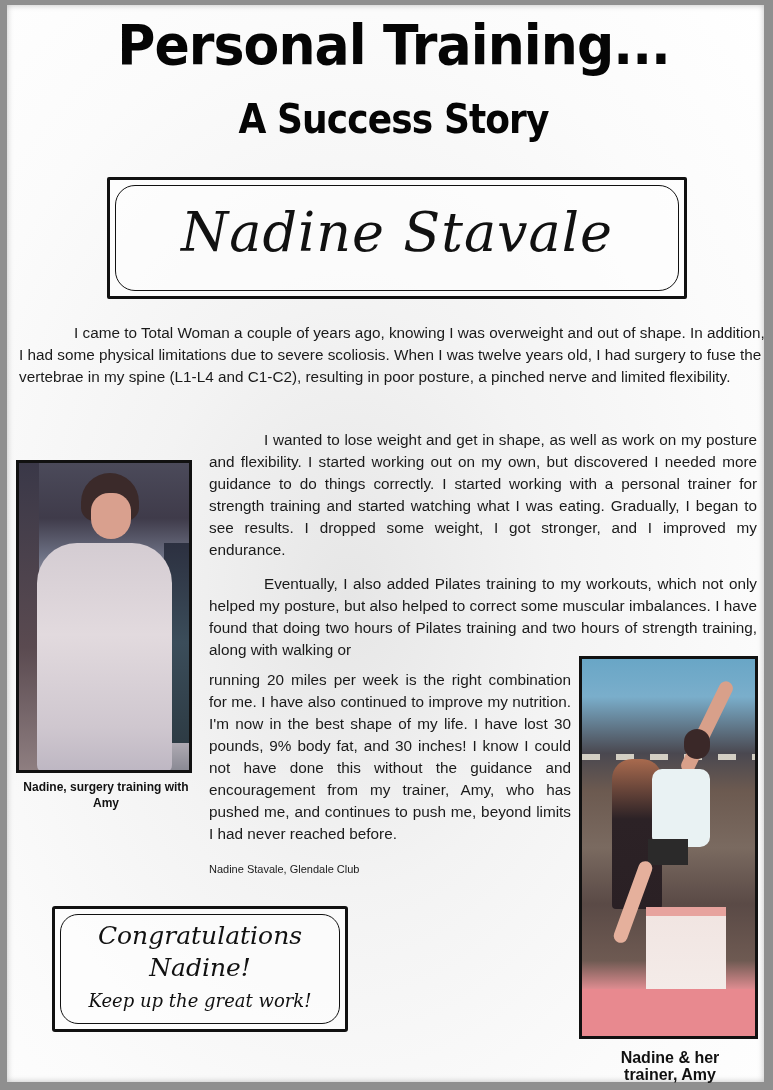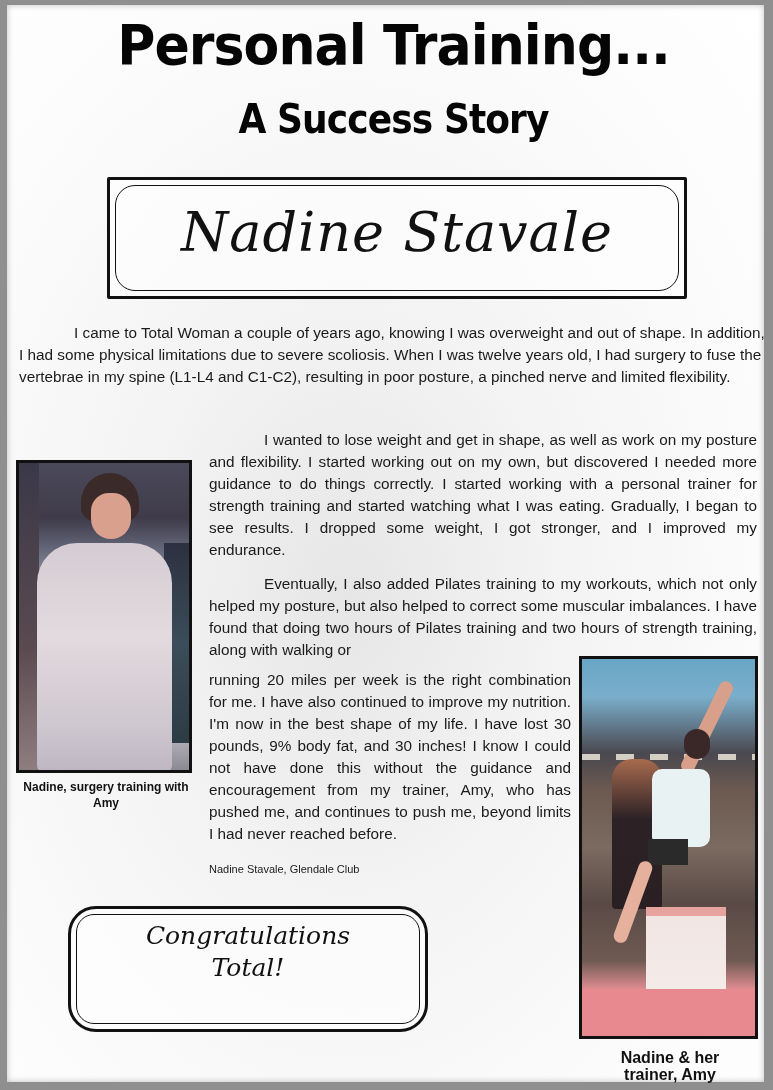--- a/index.html
+++ b/index.html
@@ -82,22 +82,22 @@
     .photo2 .head { position: absolute; left: 102px; top: 70px; width: 26px; height: 30px; border-radius: 13px; background: #3a2828; }
     .photo2 .leg { position: absolute; left: 44px; top: 200px; width: 14px; height: 86px; background: #e5b09c; transform: rotate(20deg); border-radius: 7px; }
     .photo2 .box { position: absolute; left: 64px; top: 248px; width: 80px; height: 90px; background: linear-gradient(180deg,#e7a39e 0 10%,#f1e5e2 10%,#f4ece9 100%); }
     .photo2 .mat { position: absolute; left: 0; top: 330px; width: 100%; height: 60px; background: #e8898f; }
     .cap2 {
       position: absolute; left: 588px; top: 1044px; width: 150px; text-align: center;
       font-weight: bold; font-size: 16px; line-height: 17px; color: #111;
     }
 
     .congrats {
-      position: absolute; left: 61px; top: 901px; width: 360px; height: 126px;
-      border: 3px solid #111; border-radius: 28px; box-sizing: border-box;
+      position: absolute; left: 45px; top: 901px; width: 296px; height: 126px;
+      border: 3px solid #111; border-radius: 3px; box-sizing: border-box;
       background: rgba(255,255,255,0.6);
     }
     .congrats::after {
       content: ""; position: absolute; left: 5px; top: 5px; right: 5px; bottom: 5px;
       border: 1px solid #111; border-radius: 18px;
     }
     .congrats .l1 { position: absolute; left: 0; right: 0; top: 12px; text-align: center; font-family: "DejaVu Serif", serif; font-style: italic; font-size: 25px; line-height: 30px; color: #111; }
     .congrats .l2 { position: absolute; left: 0; right: 0; top: 44px; text-align: center; font-family: "DejaVu Serif", serif; font-style: italic; font-size: 25px; line-height: 30px; color: #111; }
     .congrats .l3 { position: absolute; left: 0; right: 0; top: 80px; text-align: center; font-family: "DejaVu Serif", serif; font-style: italic; font-size: 18px; line-height: 24px; color: #111; }
   </style>
@@ -135,15 +135,16 @@
     <div class="shirt"></div>
     <div class="shorts"></div>
     <div class="leg"></div>
     <div class="box"></div>
     <div class="mat"></div>
   </div>
   <div class="cap2">Nadine &amp; her trainer, Amy</div>
 
   <div class="congrats">
     <div class="l1">Congratulations</div>
-    <div class="l2">Total!</div>
+    <div class="l2">Nadine!</div>
+    <div class="l3">Keep up the great work!</div>
   </div>
 </div>
 
 </body></html>

